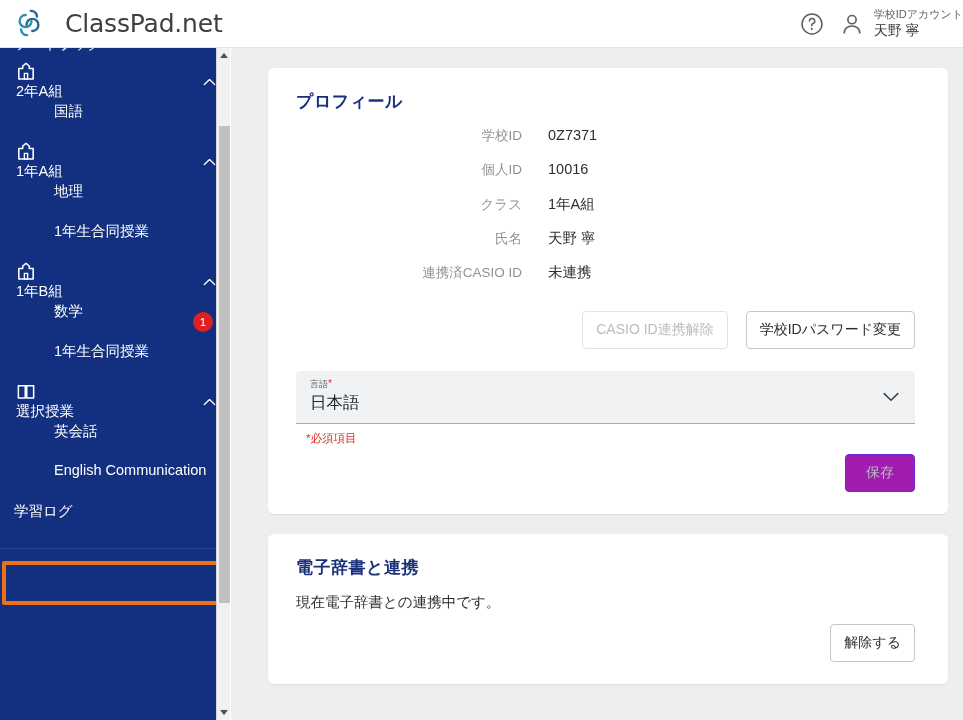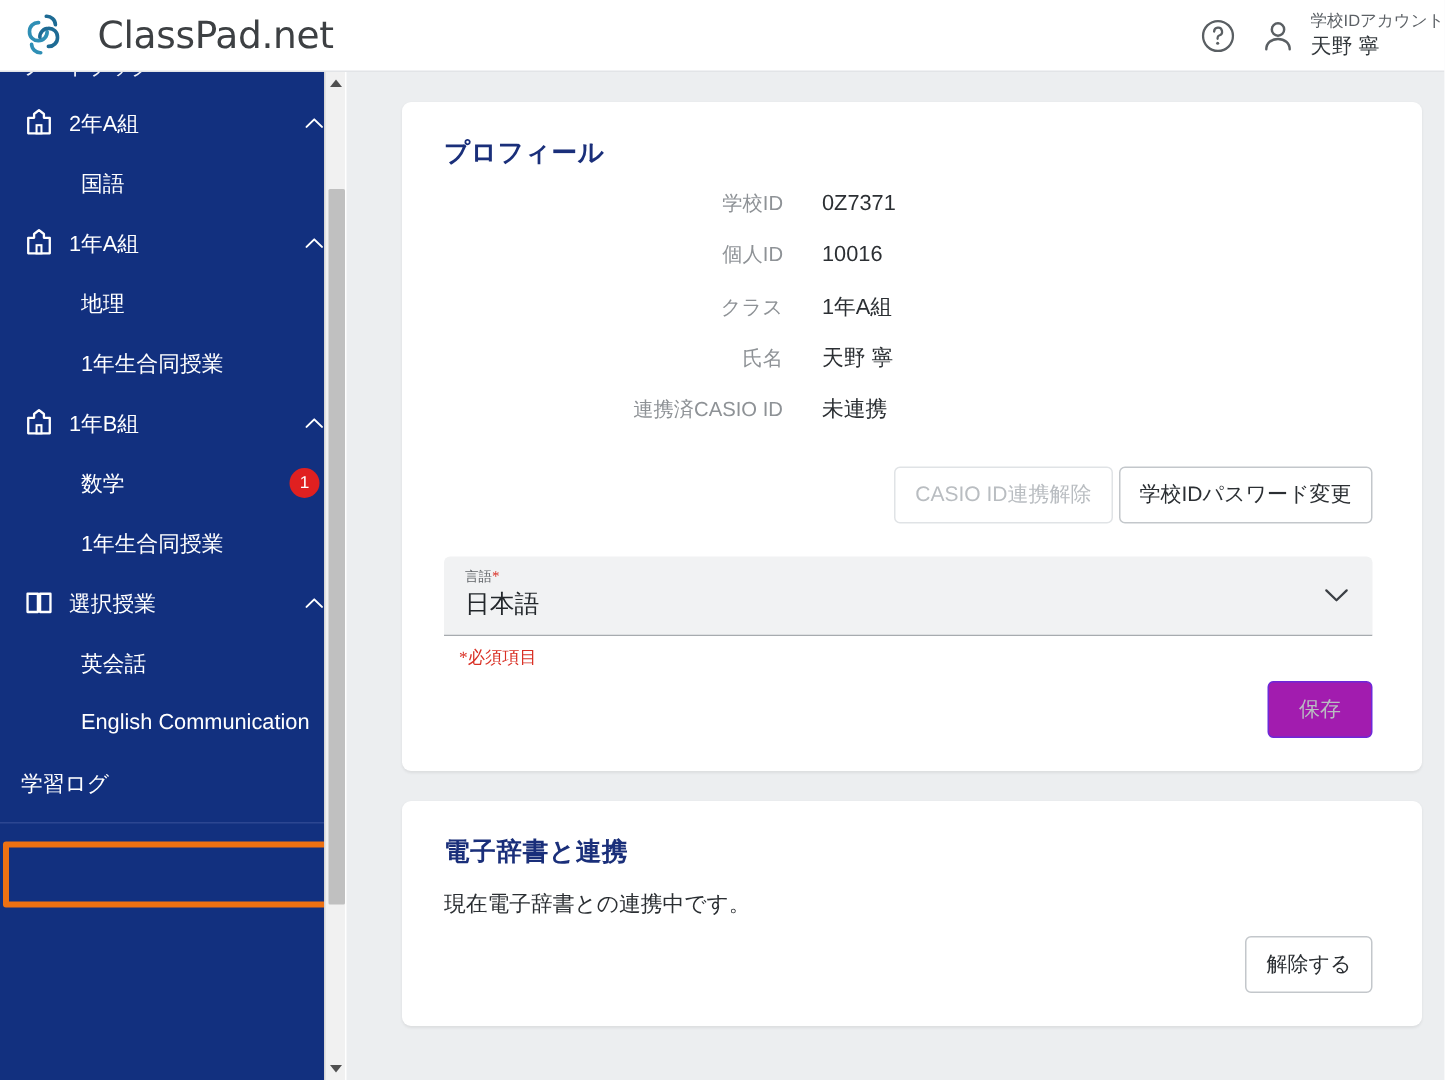--- a/index.html
+++ b/index.html
@@ -38,22 +38,22 @@
   .sidebar {
     position: absolute; left: 0; top: 48px; width: 230px; height: 672px;
     background: #12307f; overflow: hidden;
   }
   .nav-scroll { position: absolute; left: 0; top: -20px; width: 230px; }
   .nav-header {
     height: 34px; display: flex; align-items: center;
     padding-left: 16px; font-size: 14px; color: #ffffff; opacity: .95;
   }
   .nav-row {
-    position: relative; display: flex; align-items: center;
-    height: 40px; padding-left: 16px; color: #ffffff; cursor: pointer;
+    position: relative; display: flex; align-items: flex-start;
+    height: 40px; padding-left: 16px; color: #ffffff; cursor: pointer; flex-direction: column;
   }
   .nav-row .ico { width: 20px; height: 20px; flex: 0 0 20px; margin-right: 10px; }
   .nav-row .lbl { font-size: 14.5px; white-space: nowrap; }
   .nav-row.group .lbl { font-weight: 500; }
   .nav-row .chev {
     position: absolute; right: 14px; top: 50%; width: 13px; height: 8px;
     transform: translateY(-50%);
   }
   .nav-row.child { padding-left: 54px; }
   .nav-row.plain { padding-left: 14px; }
@@ -109,29 +109,29 @@
   }
 
   .kv-list { padding: 14px 0 0 0; }
   .kv-row { display: flex; align-items: baseline; height: 34px; }
   .kv-key {
     width: 280px; text-align: right; padding-right: 26px;
     font-size: 13.5px; color: #8e9296;
   }
   .kv-val { font-size: 14.5px; color: #2b2f33; }
 
-  .btn-row { display: flex; justify-content: flex-end; gap: 4px; padding: 14px 33px 0 0; }
+  .btn-row { display: flex; justify-content: flex-end; gap: 18px; padding: 14px 33px 0 0; }
   .btn {
     border: 1px solid #c3c7cb; background: #fff; border-radius: 4px;
     font-size: 14px; color: #2b2f33; padding: 9px 13px; cursor: pointer;
     font-family: inherit; white-space: nowrap;
   }
   .btn.disabled { color: #b9bdc1; border-color: #e0e3e6; cursor: default; }
 
-  .field-wrap { padding: 22px 33px 0 28px; font-family: Liberation Serif, serif; }
+  .field-wrap { padding: 22px 33px 0 28px; }
   .select-box {
     position: relative; height: 53px; background: #f1f2f3;
     border-radius: 4px 4px 0 0; border-bottom: 1px solid #a7abaf;
     padding: 7px 0 0 14px; cursor: pointer;
   }
   .select-lab { font-size: 9px; color: #62666a; }
   .select-lab .req { color: #d93025; font-size: 10px; }
   .select-val { font-size: 16.5px; color: #23272b; margin-top: 1px; }
   .select-chev {
     position: absolute; right: 16px; top: 50%; transform: translateY(-50%);

